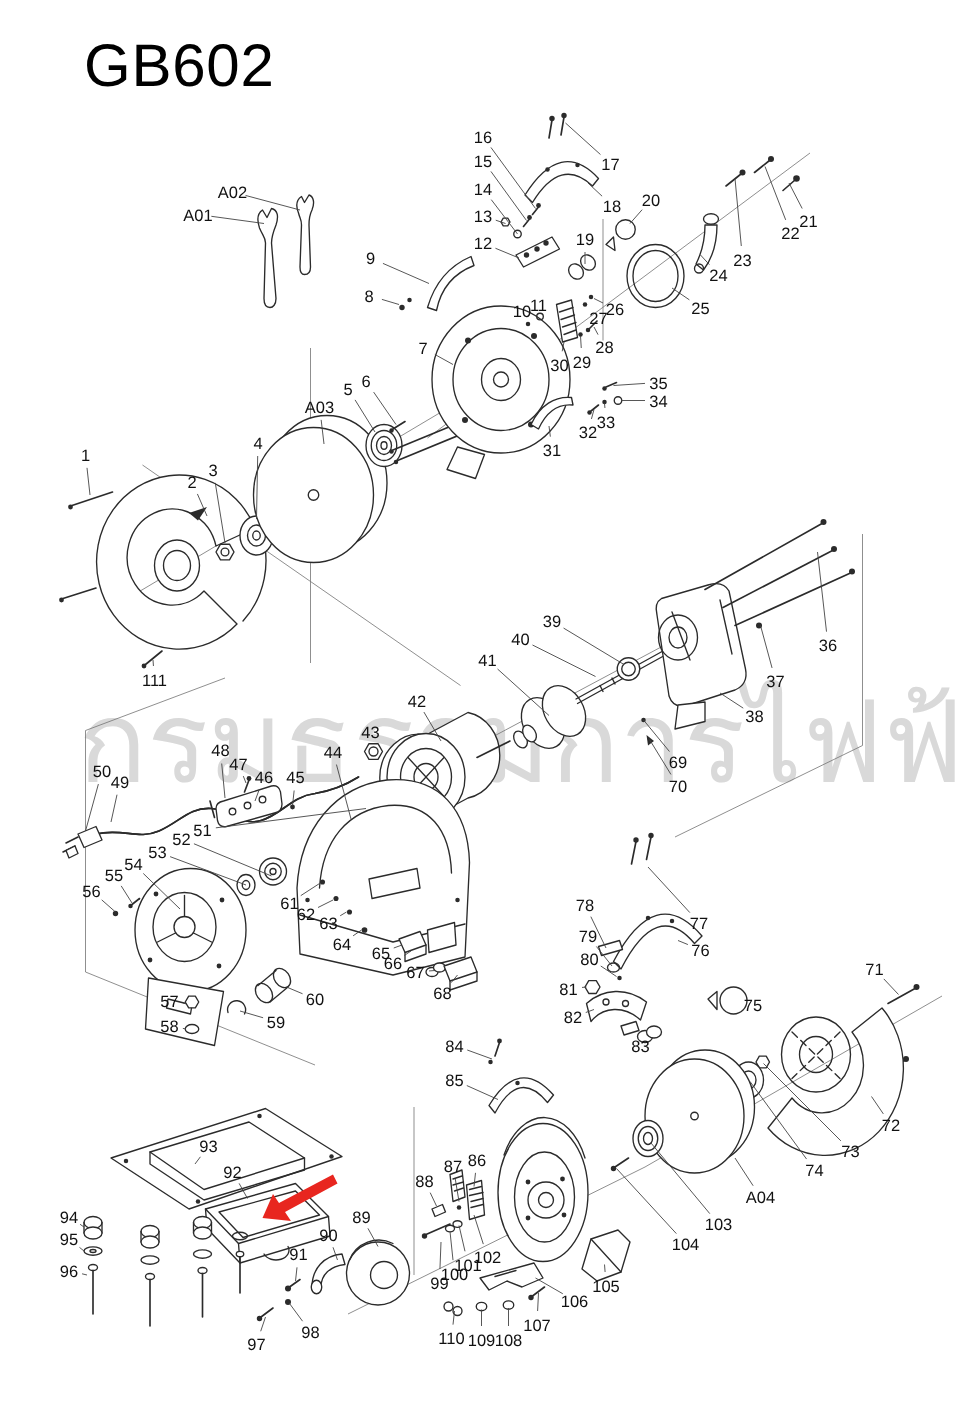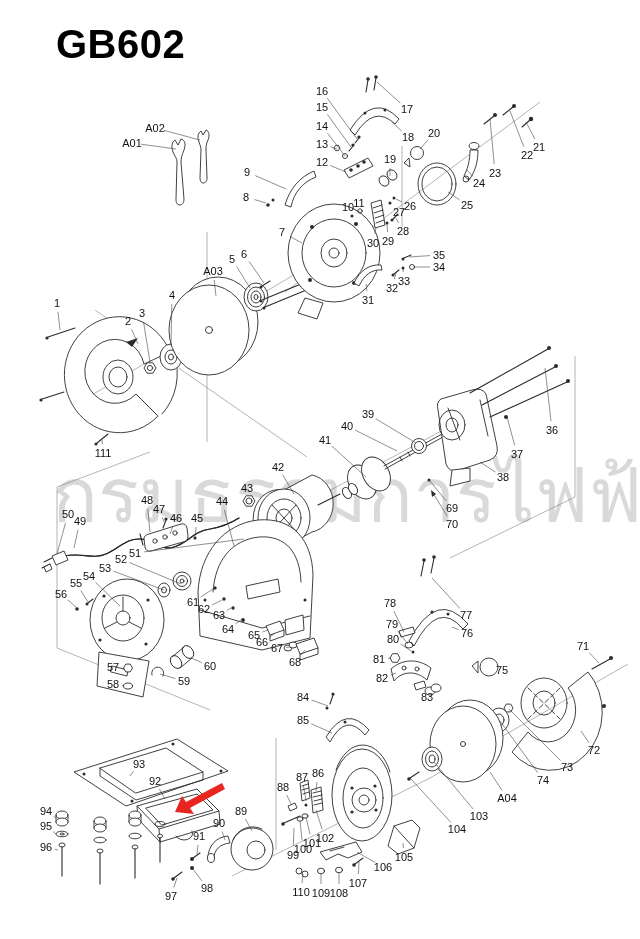--- a/index.html
+++ b/index.html
@@ -1,18 +1,18 @@
 <!DOCTYPE html>
 <html><head>
 <meta charset="utf-8">
 <style>
   html,body{margin:0;padding:0;background:#fff;}
   .page{position:relative;width:640px;height:939px;background:#fff;overflow:hidden;
         font-family:"Liberation Sans",sans-serif;}
-  .title{position:absolute;left:56px;top:22px;font-size:40px;font-weight:bold;
+  .title{position:absolute;left:56px;top:22px;font-size:40px;font-weight:normal;
          letter-spacing:0.5px;color:#000;}
   .watermark{position:absolute;left:52px;top:458px;font-size:76px;line-height:1;
          color:#d9d9d9;white-space:nowrap;z-index:1;font-family:"Liberation Sans",sans-serif;}
   svg.diagram{position:absolute;left:0;top:0;z-index:2;}
   svg .p{stroke:#2b2b2b;stroke-width:.9;fill:none;stroke-linecap:round;stroke-linejoin:round;}
   svg .w{stroke:#2b2b2b;stroke-width:.9;fill:#fff;stroke-linejoin:round;}
   svg .s{stroke:#2b2b2b;stroke-width:1.1;fill:none;stroke-linecap:round;}
   svg .d{fill:#2b2b2b;stroke:none;}
   svg .ln{stroke:#777;stroke-width:.55;fill:none;}
   svg .lead{stroke:#444;stroke-width:.6;fill:none;}

